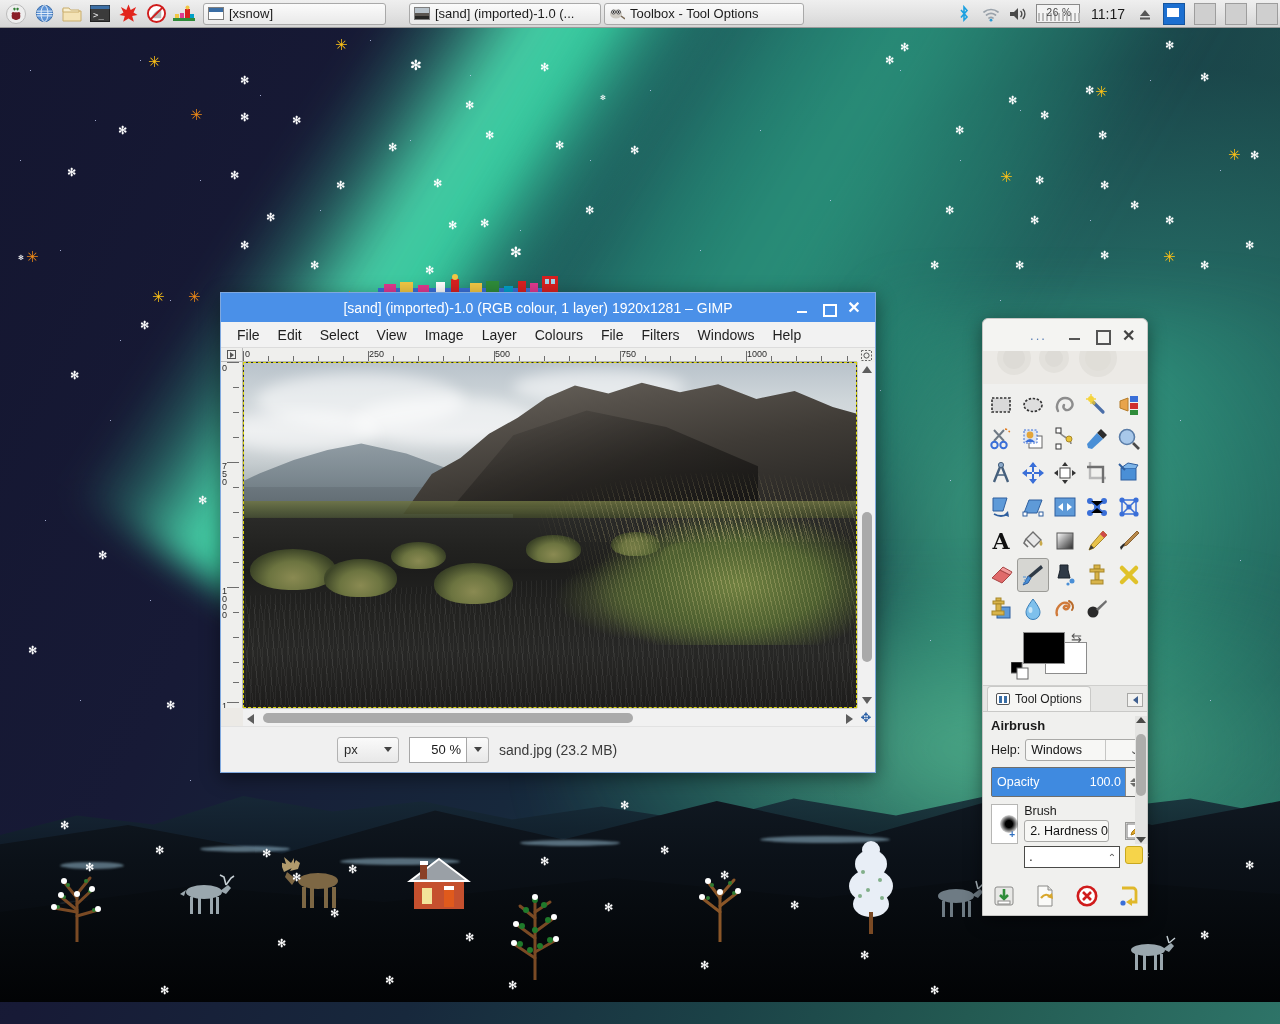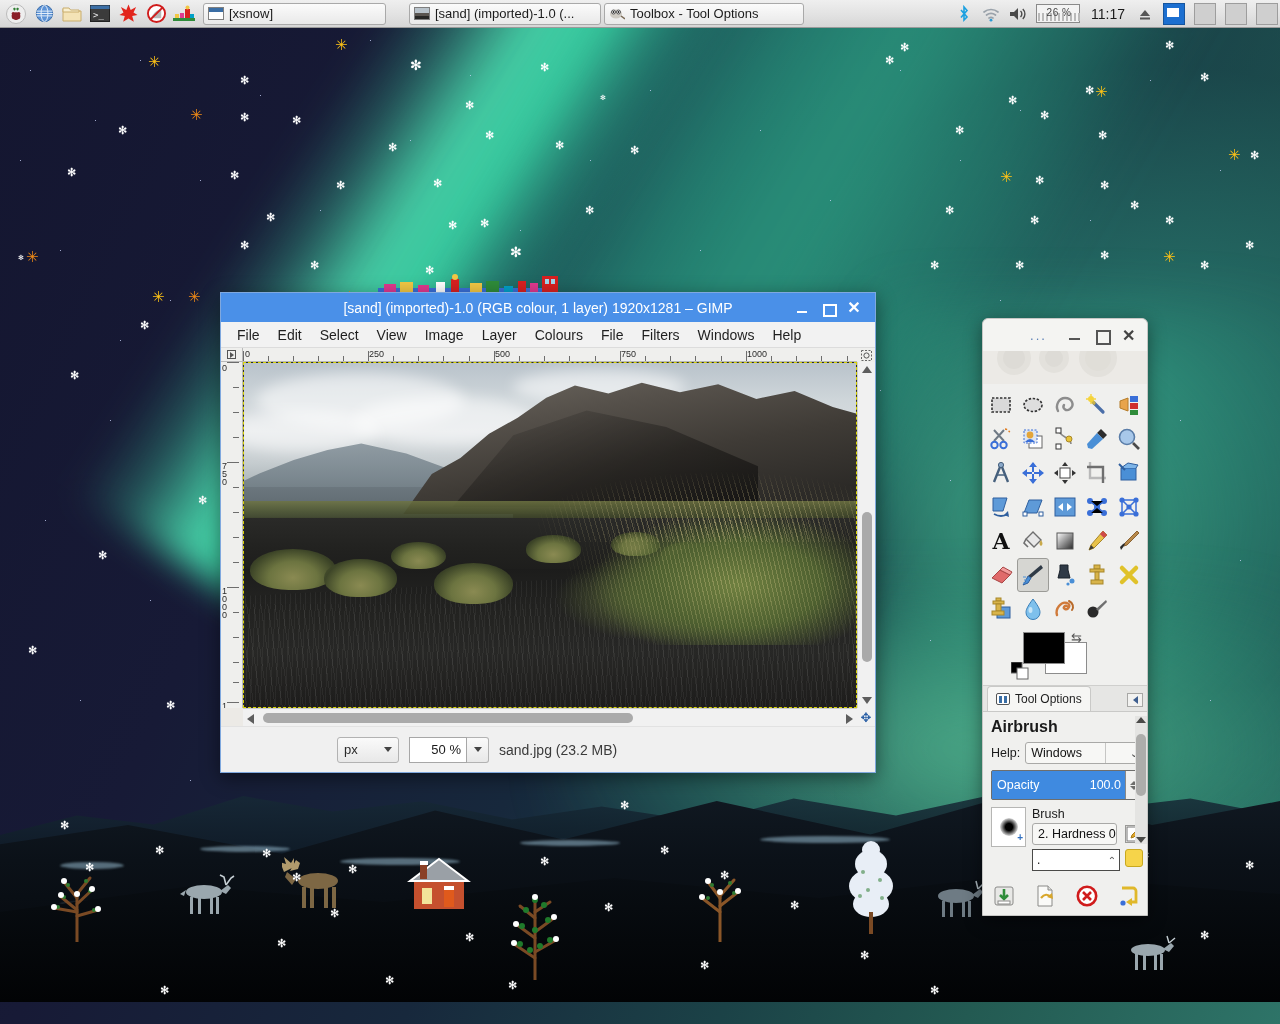--- a/index.html
+++ b/index.html
@@ -414,21 +414,21 @@
   .dock-tab-ico::before{ content:""; position:absolute; left:2px; top:2px; width:3px;height:7px;background:#3a6ea5;}
   .dock-tab-ico::after{ content:""; position:absolute; right:2px; top:2px; width:3px;height:7px;background:#3a6ea5;}
   .dock-menu-btn {
     margin-left:auto; margin-right:6px; margin-bottom:4px;
     width:16px;height:14px; border:1px solid #a8a8a6; background:#f2f2f0;
     display:flex;align-items:center;justify-content:center; cursor:pointer;
   }
   .dock-menu-btn .tri { width:0;height:0;border-top:4px solid transparent;border-bottom:4px solid transparent;border-right:5px solid #3f5f8f; }
 
   .opt-body { position:relative; padding:6px 6px 0 8px; height: 160px; }
-  .opt-title { font-size:16px; font-weight:bold; color:#1a1a1a; margin-bottom:6px; }
+  .opt-title { font-size:13px; font-weight:bold; color:#1a1a1a; margin-bottom:6px; }
   .opt-row { display:flex; align-items:center; gap:5px; margin-bottom:6px; }
   .opt-label { font-size:12.5px; color:#1a1a1a; }
   .mode-combo {
     flex:1; height:22px; border:1px solid #a9a9a7; background:#f7f7f5; border-radius:3px;
     display:flex; align-items:center; justify-content:space-between; padding:0 3px 0 5px;
     font-size:12.5px; color:#111; cursor:pointer;
   }
   .mode-combo .sep { width:1px; height:20px; background:#c6c6c4; }
   .chev { color:#4a4a4a; font-size:11px; }
 
@@ -451,21 +451,21 @@
     width:35px; height:40px; background:#ffffff; border:1px solid #b6b6b4; position:relative; cursor:pointer;
   }
   .brush-thumb .blob {
     position:absolute; left:8px; top:10px; width:18px; height:18px; border-radius:50%;
     background: radial-gradient(circle, #000 0%, #000 28%, rgba(0,0,0,.45) 55%, rgba(0,0,0,0) 78%);
   }
   .brush-thumb .plus { position:absolute; right:2px; bottom:3px; color:#2f6fbf; font-size:10px; font-weight:bold; }
   .brush-right { flex:1; }
   .brush-cap { font-size:12.5px; color:#1a1a1a; margin-bottom:2px; }
   .brush-pick {
-    display:flex; align-items:center; gap:8px;
+    display:flex; align-items:center; gap:16px;
   }
   .brush-name {
     flex:1; height:22px; border:1px solid #a9a9a7; background:#f7f7f5; border-radius:3px;
     display:flex; align-items:center; padding-left:5px; font-size:12.5px; color:#111;
     overflow:hidden; white-space:nowrap; cursor:pointer;
   }
   .brush-edit {
     width:18px; height:18px; border:1px solid #9a9a98; background:#fbfbf9; position:relative; cursor:pointer;
   }
   .size-row { display:flex; align-items:stretch; gap:5px; margin-top:4px; }

